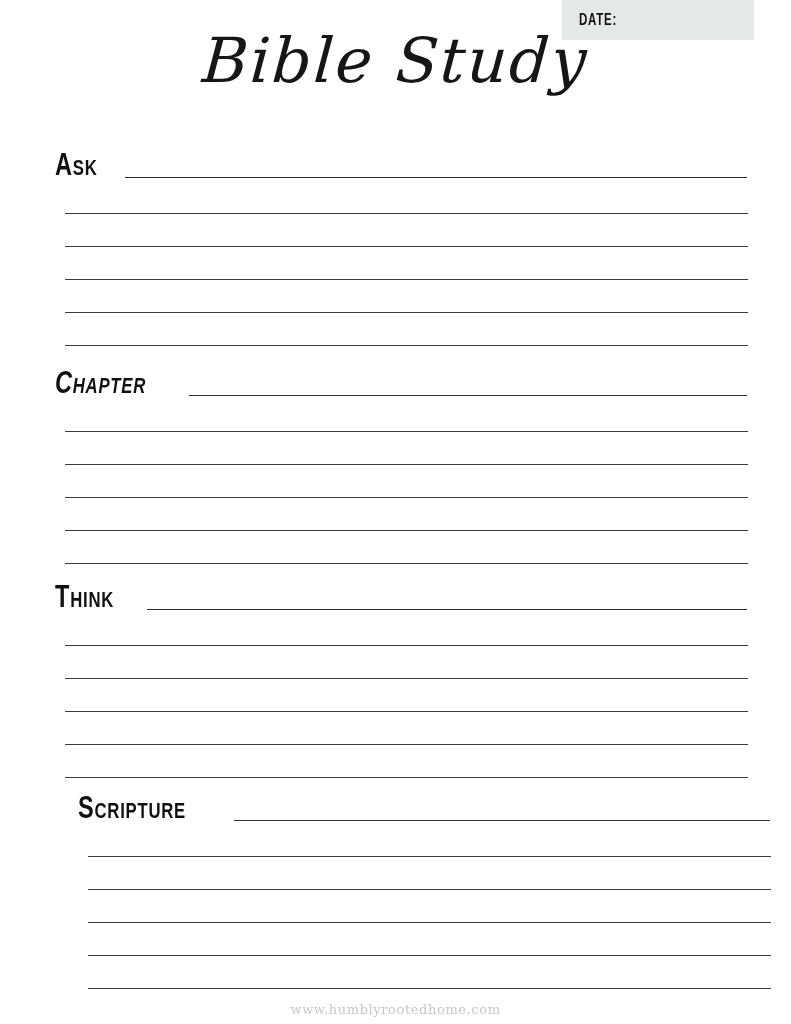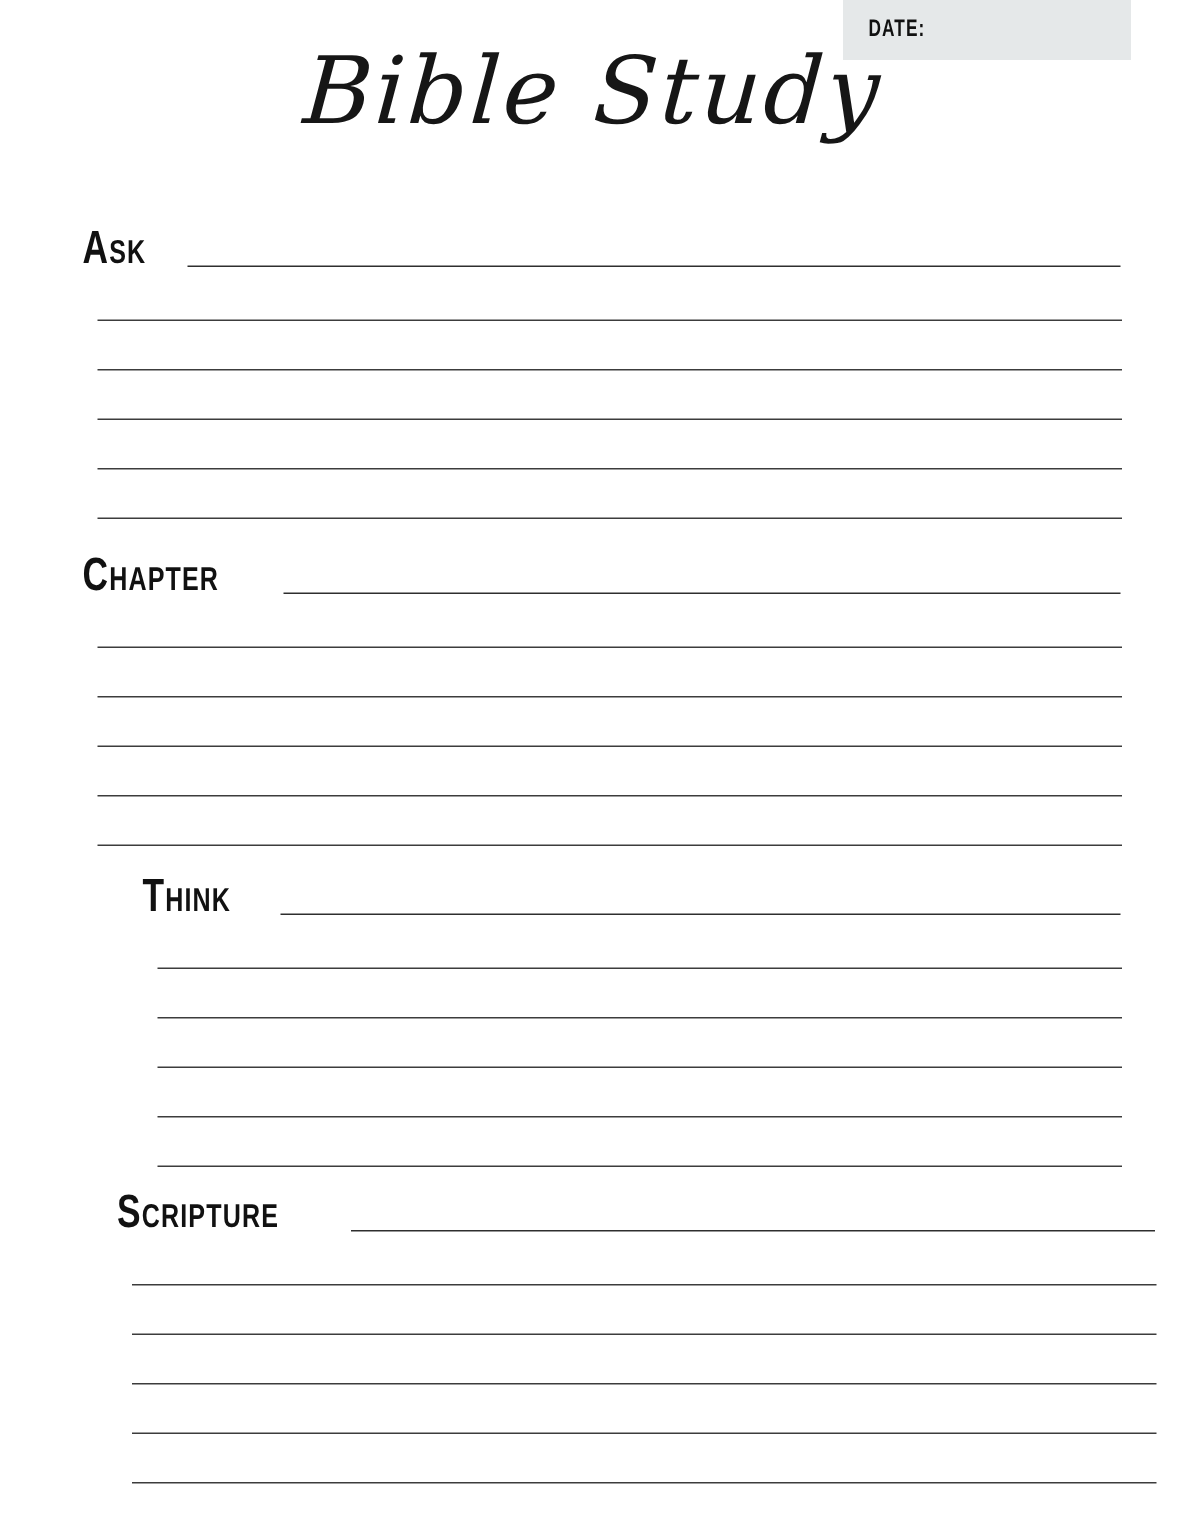--- a/index.html
+++ b/index.html
@@ -39,22 +39,22 @@
     font-family:"DejaVu Serif", serif;
     font-style:italic;font-weight:500;
     font-size:62px;letter-spacing:2px;
     color:#161616;
     transform:skewX(-4deg);
   }
 
   
   .section{position:absolute;left:0;width:791px;}
   .section-ask{top:148px;}
-  .section-chapter{top:366px;}
-  .section-think{top:580px;padding-left:40px;}
+  .section-chapter{top:366px;font-style:italic;}
+  .section-think{top:580px;}
   .section-scripture{top:791px;margin-left:23px;}
 
   .section-header{
     display:flex;align-items:flex-end;
     height:32px;
   }
   .section-label{
     display:inline-block;
     margin-left:55px;
     font-weight:700;font-size:31px;line-height:1;
@@ -146,14 +146,15 @@
     </div>
     <div class="ruled-lines">
         <div class="ruled-line"></div>
         <div class="ruled-line"></div>
         <div class="ruled-line"></div>
         <div class="ruled-line"></div>
         <div class="ruled-line"></div>
       </div>
   </div>
 
+  <div class="footer">www.humblyrootedhome.com</div>
 
 </div>
 
 </body></html>

